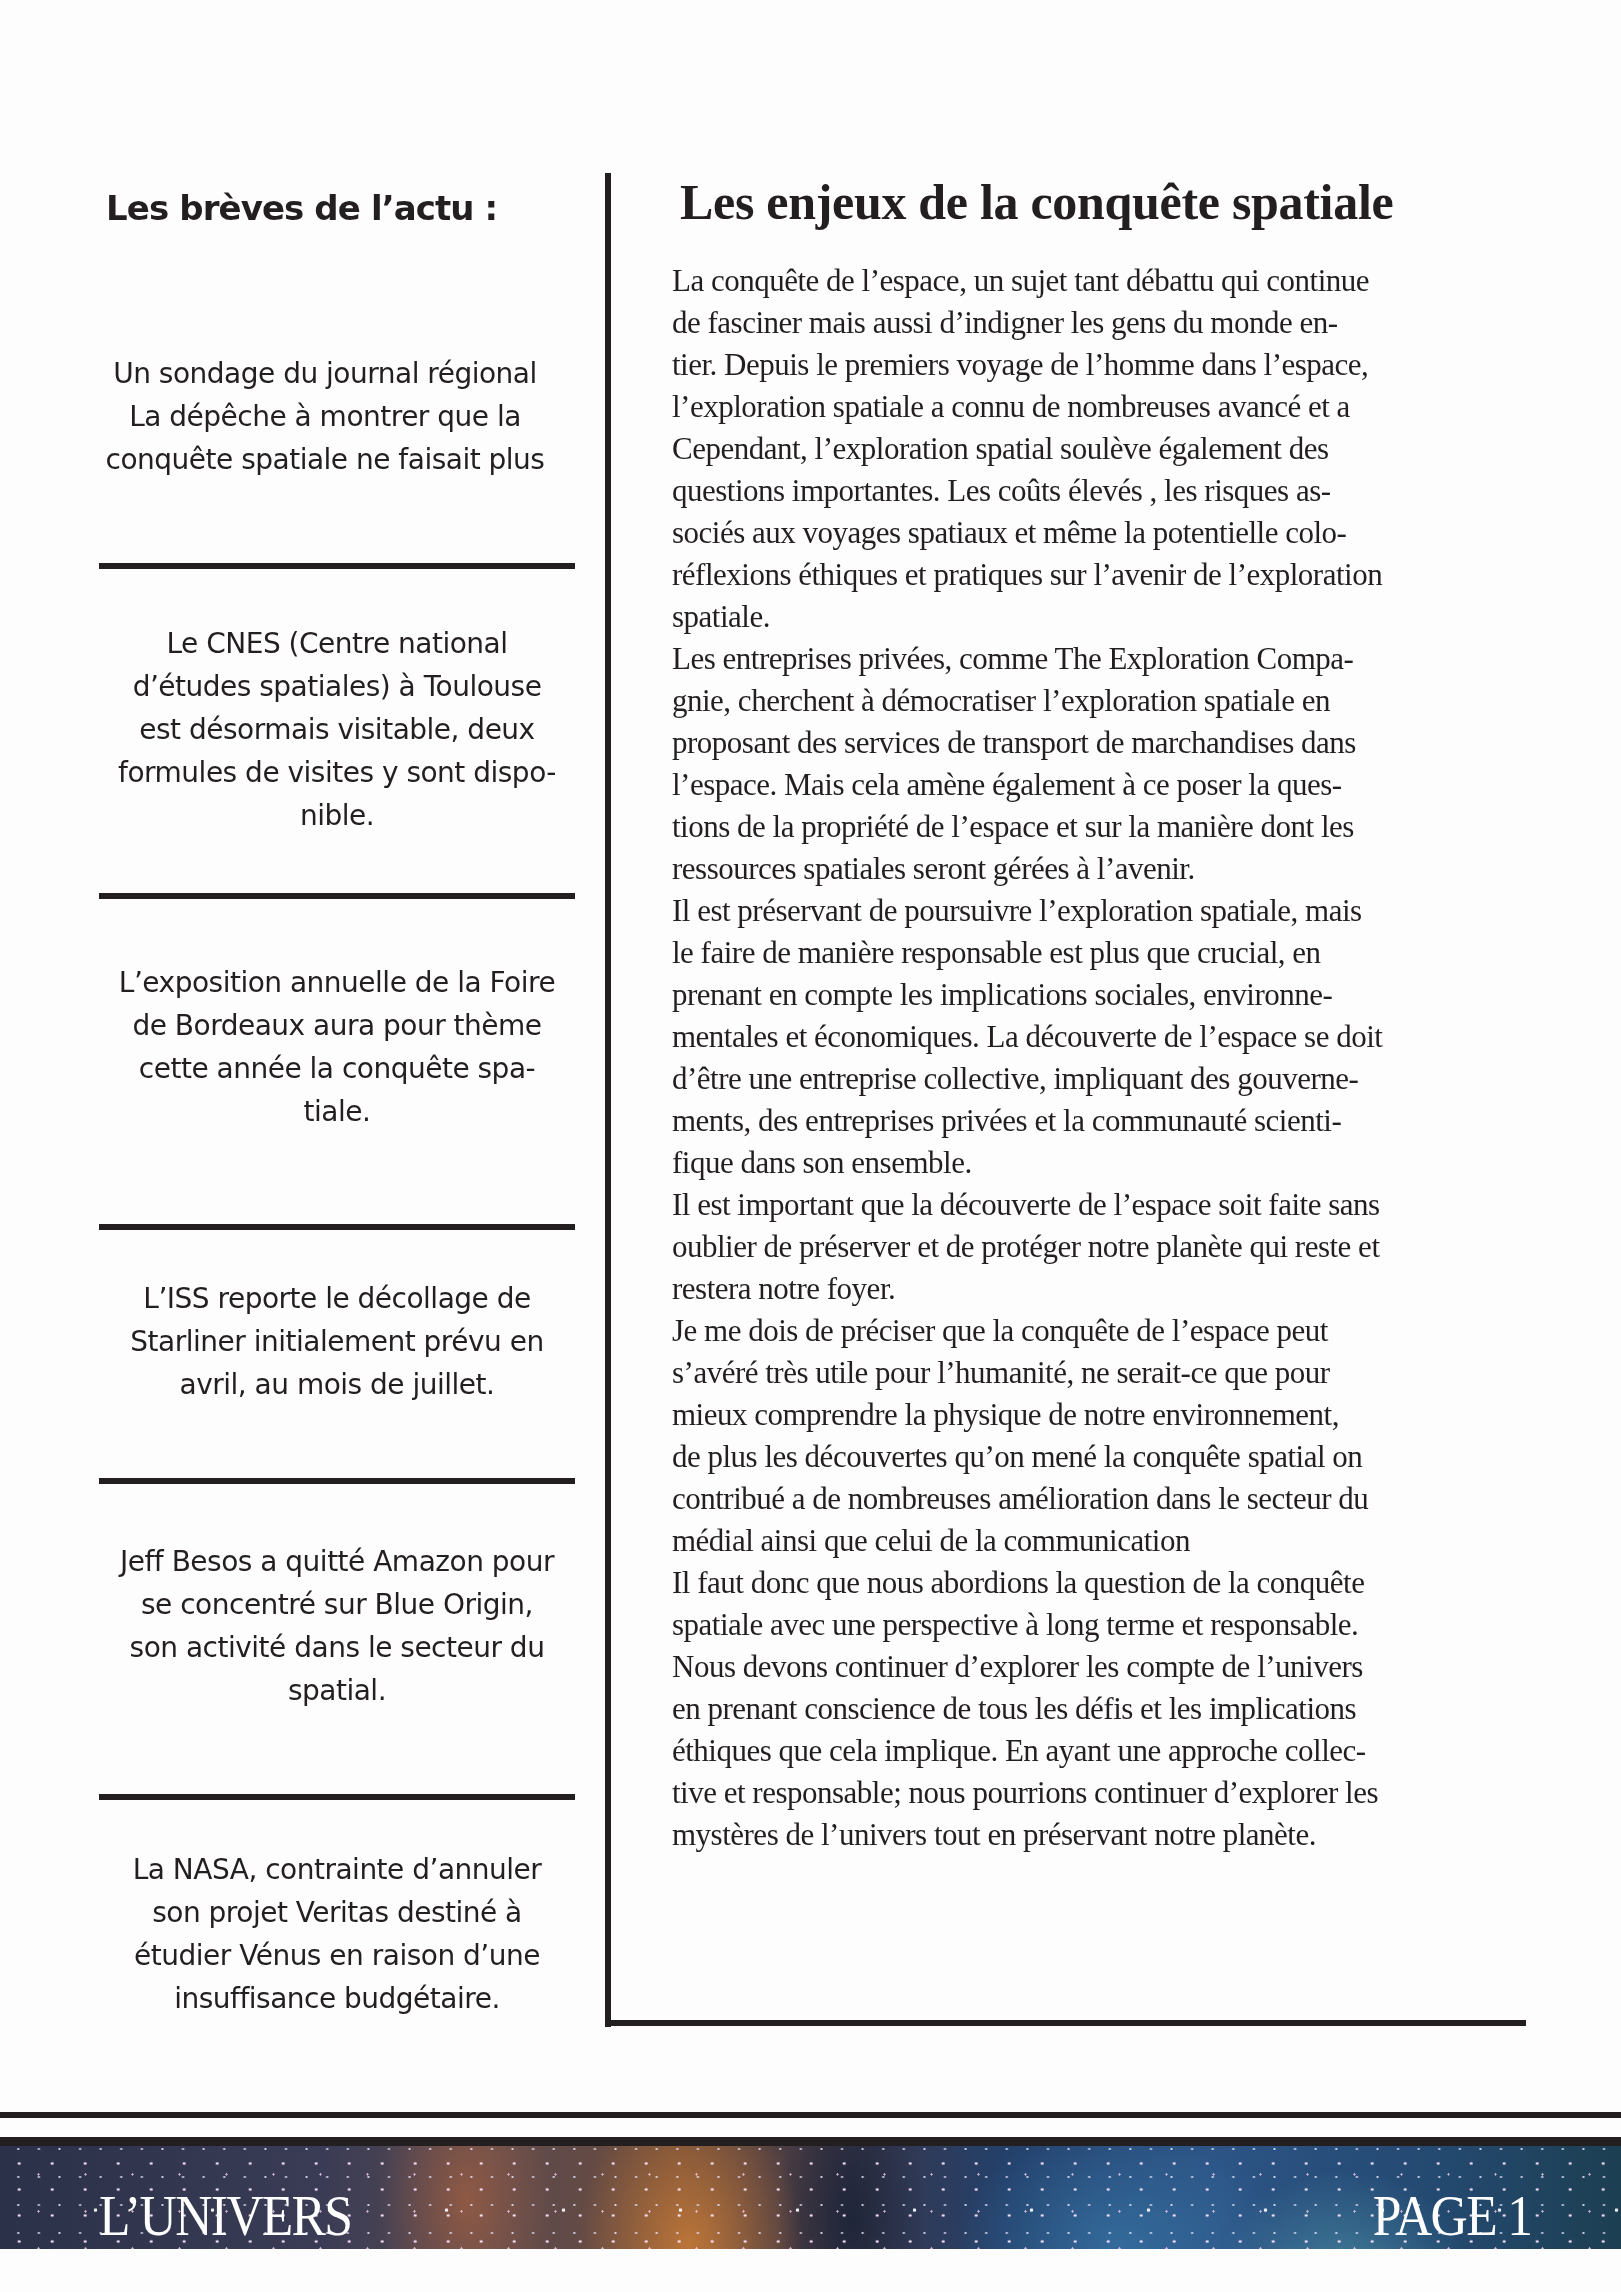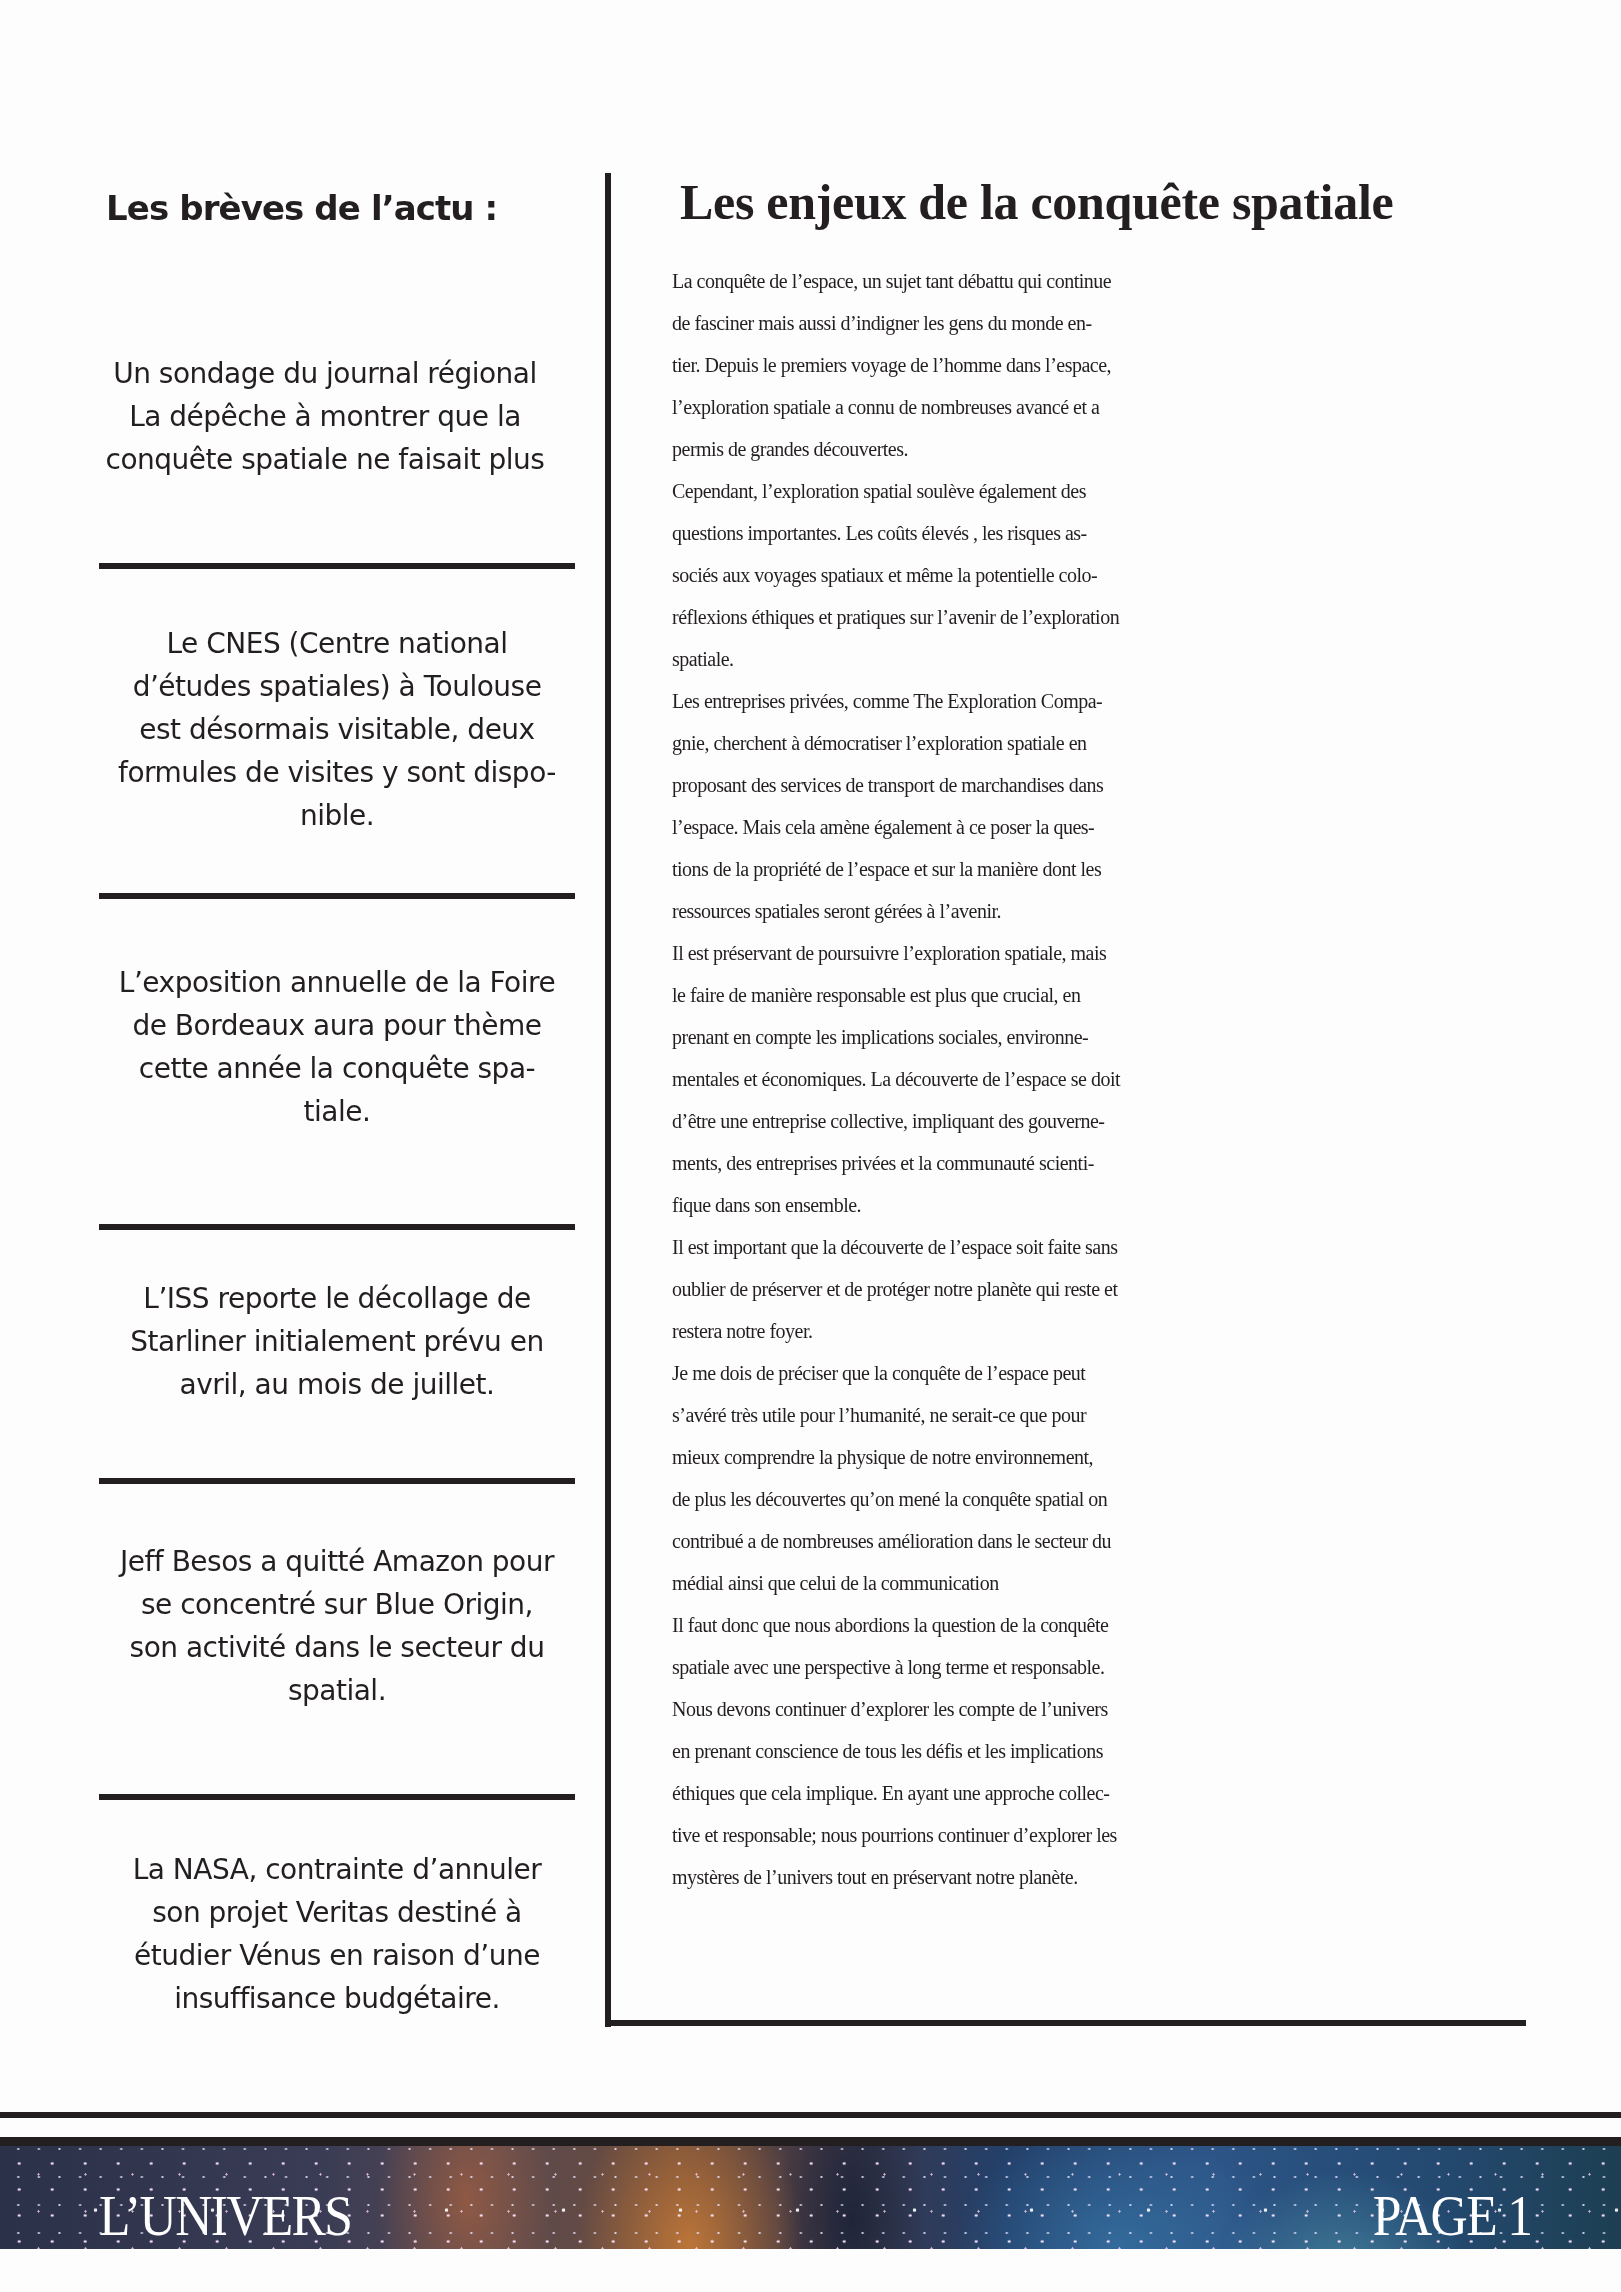--- a/index.html
+++ b/index.html
@@ -75,21 +75,21 @@
       left: 0;
       white-space: nowrap;
       letter-spacing: -0.3px;
     }
     .article-body {
       position: absolute;
       top: 99px;
       left: 0;
       width: 860px;
       font-family: "Liberation Serif", serif;
-      font-size: 20px;
+      font-size: 31px;
       line-height: 42px;
       letter-spacing: -0.5px;
     }
     .article-body .line { white-space: nowrap; display: block; }
     
     .footer-rule {
       position: absolute;
       left: 0;
       width: 1621px;
       background: #231f20;
@@ -186,21 +186,20 @@
 <div class="vbar"></div>
 <div class="hbar-article"></div>
 
 <div class="article">
   <h1 class="article-title">Les enjeux de la conquête spatiale</h1>
   <div class="article-body">
     <span class="line">La conquête de l’espace, un sujet tant débattu qui continue</span>
     <span class="line">de fasciner mais aussi d’indigner les gens du monde en-</span>
     <span class="line">tier. Depuis le premiers voyage de l’homme dans l’espace,</span>
     <span class="line">l’exploration spatiale a connu de nombreuses avancé et a</span>
-    <span class="line">permis de grandes découvertes.</span>
     <span class="line">Cependant, l’exploration spatial soulève également des</span>
     <span class="line">questions importantes. Les coûts élevés , les risques as-</span>
     <span class="line">sociés aux voyages spatiaux et même la potentielle colo-</span>
     <span class="line">réflexions éthiques et pratiques sur l’avenir de l’exploration</span>
     <span class="line">spatiale.</span>
     <span class="line">Les entreprises privées, comme The Exploration Compa-</span>
     <span class="line">gnie, cherchent à démocratiser l’exploration spatiale en</span>
     <span class="line">proposant des services de transport de marchandises dans</span>
     <span class="line">l’espace. Mais cela amène également à ce poser la ques-</span>
     <span class="line">tions de la propriété de l’espace et sur la manière dont les</span>

